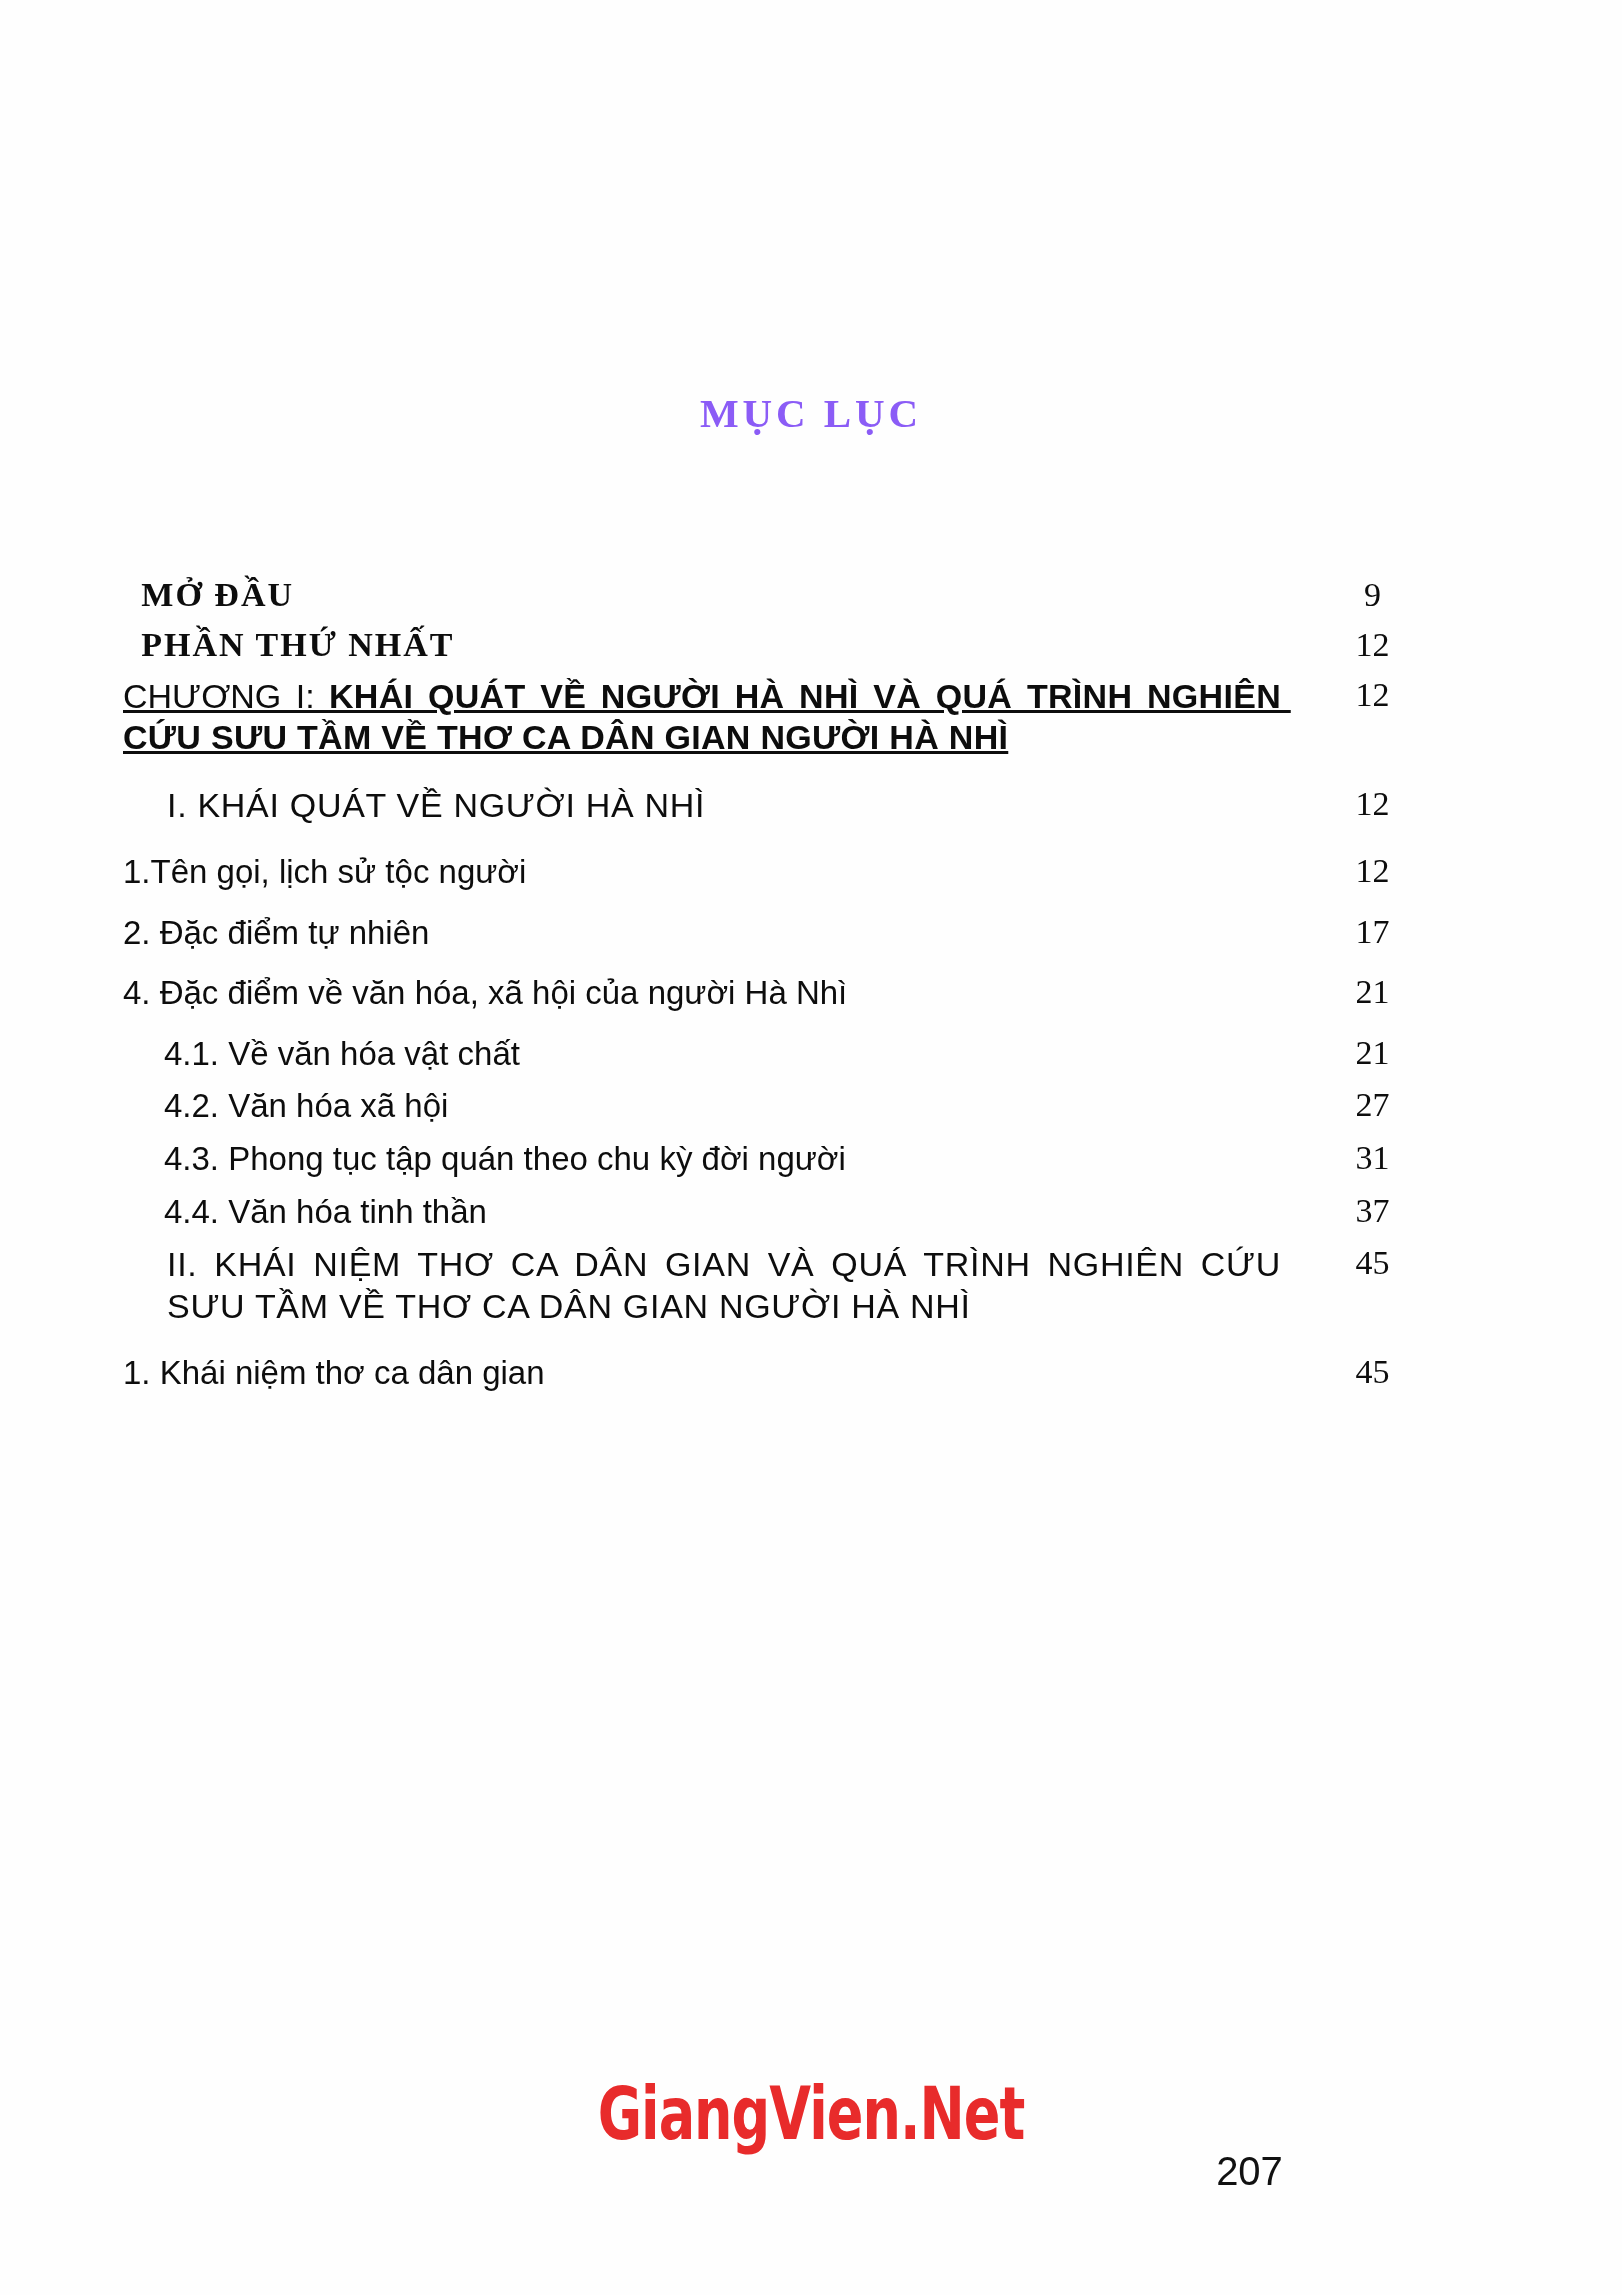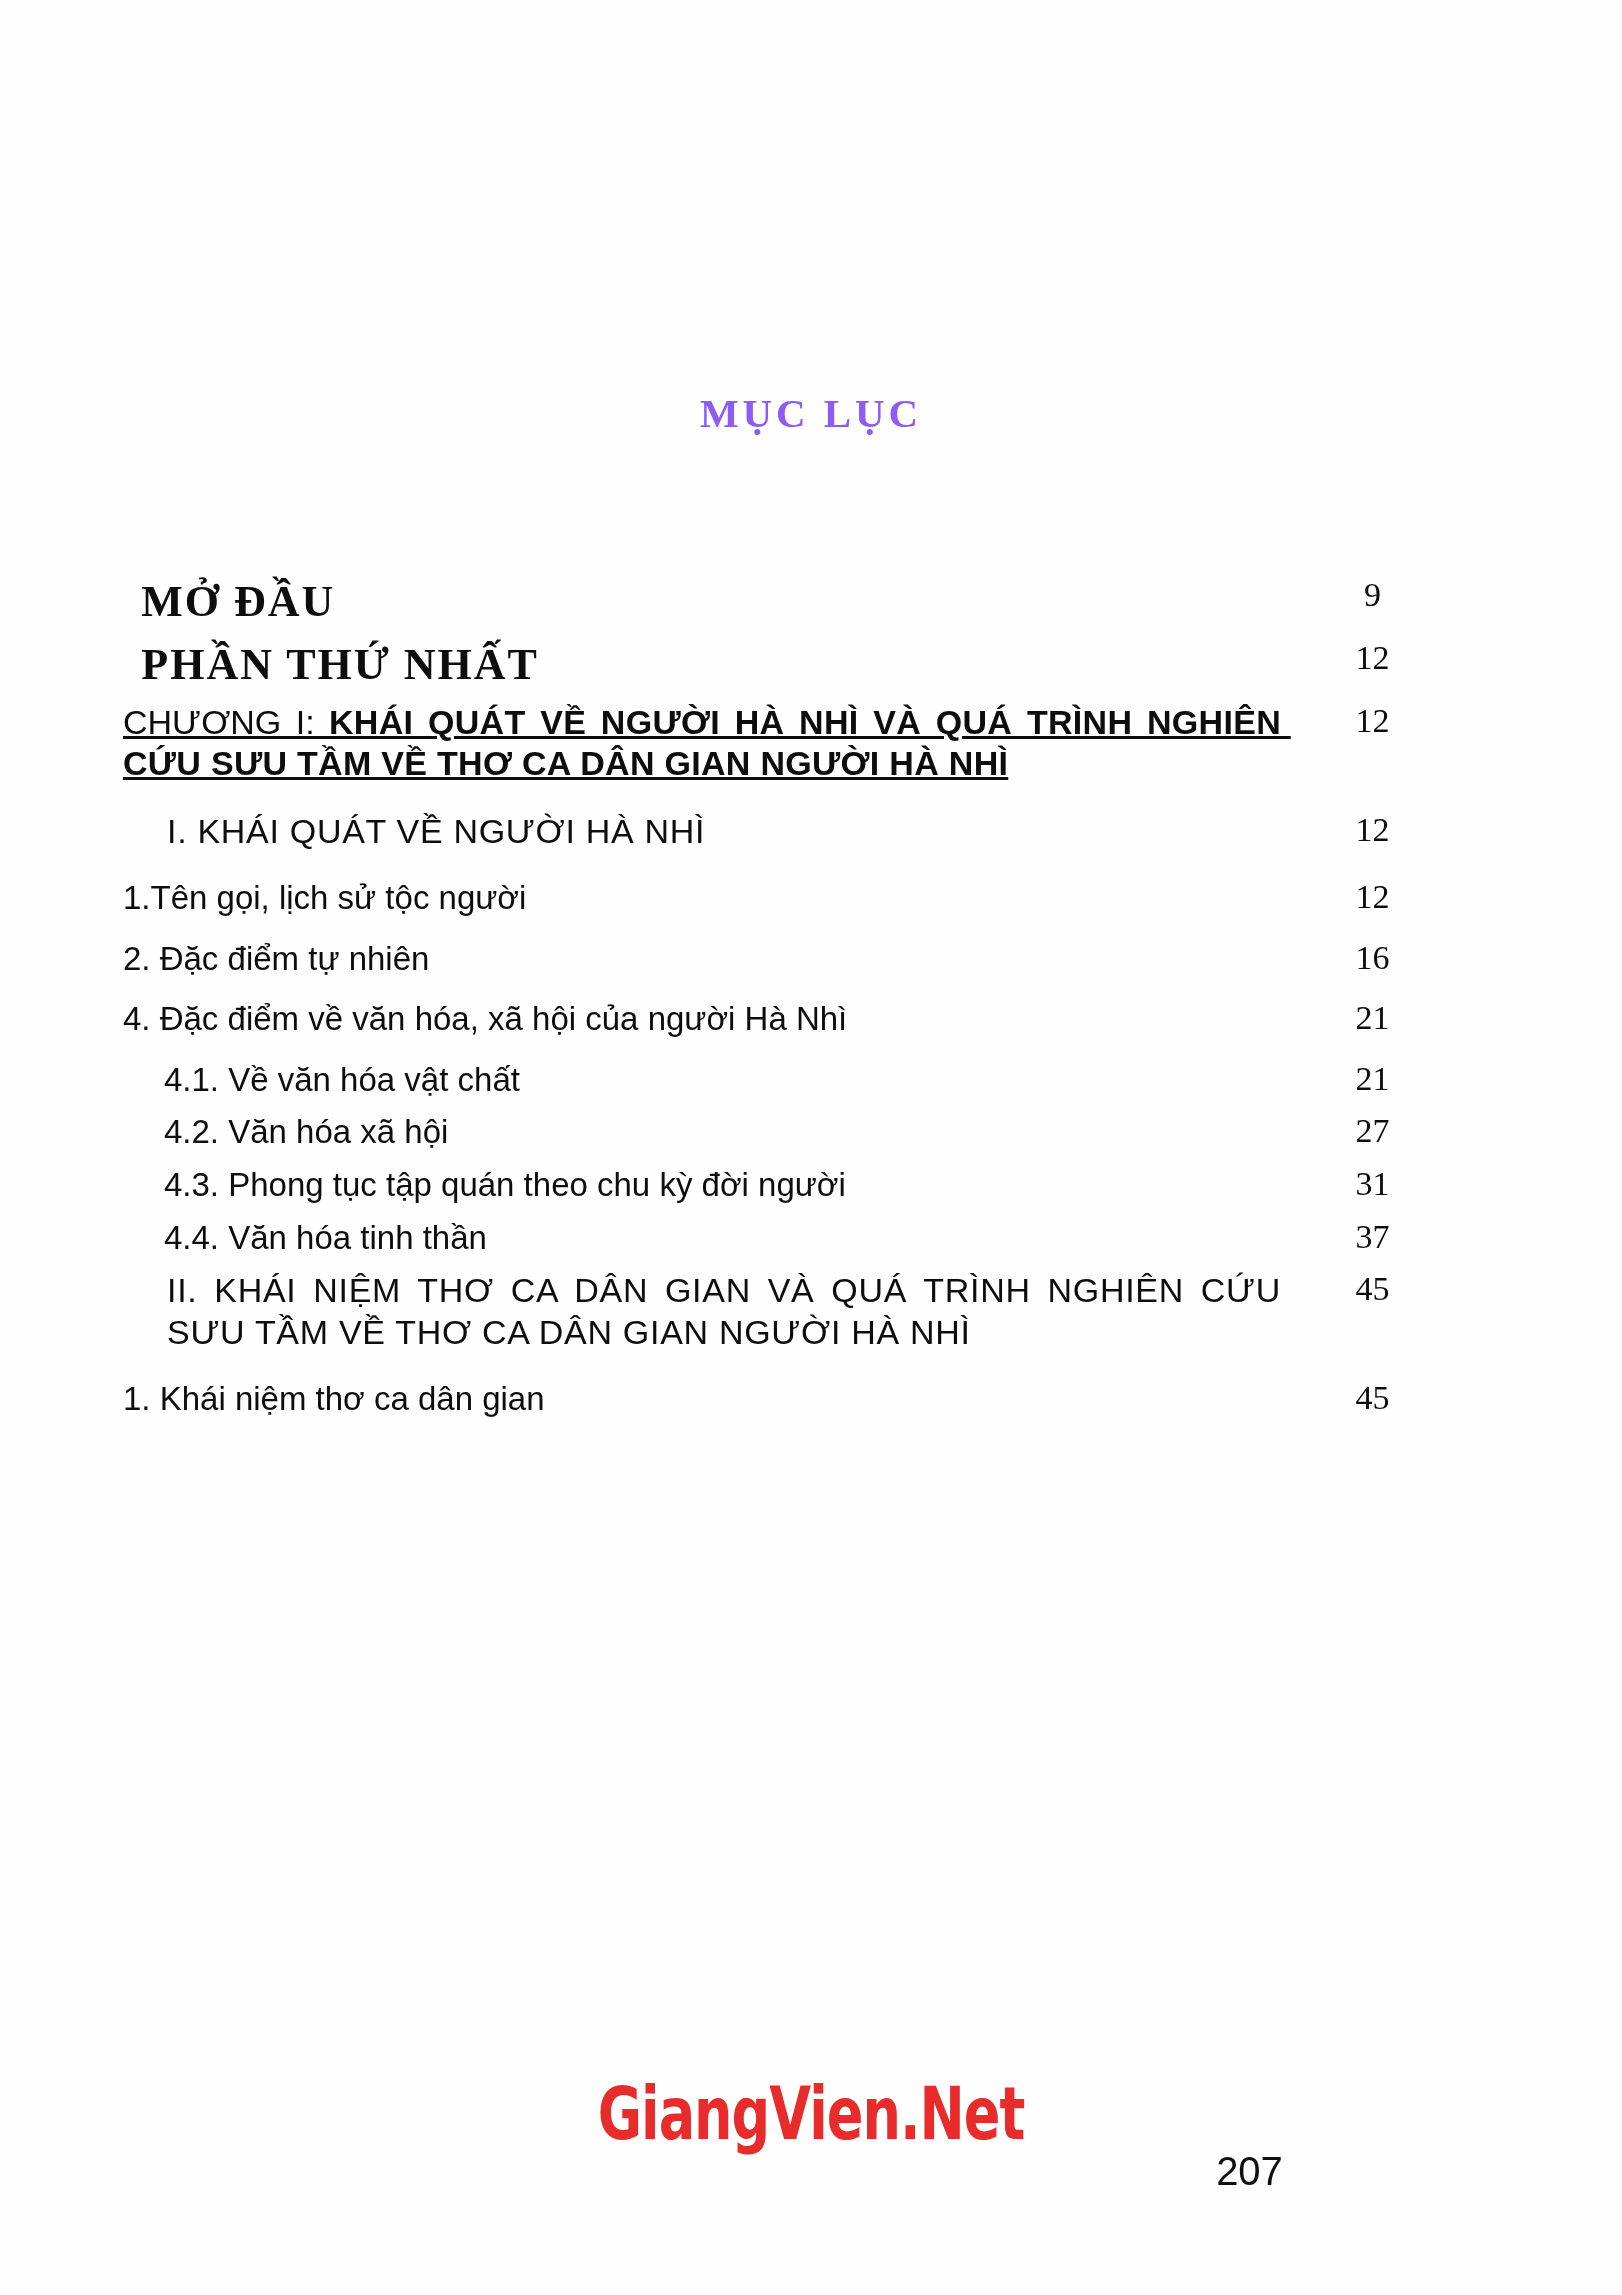--- a/index.html
+++ b/index.html
@@ -67,21 +67,21 @@
     font-weight: 400;
     color: #0d0d0d;
   }
 
   
 
   
   .lv-part .entry-text {
     font-family: "Liberation Serif", "DejaVu Serif", serif;
     font-weight: 700;
-    font-size: 44px;
+    font-size: 34px;
     letter-spacing: 2px;
     padding-left: 18.3px;
   }
   .lv-part .entry-page { font-weight: 400; }
 
   
   .lv-chapter .entry-text {
     font-family: "Liberation Sans", "DejaVu Sans", sans-serif;
     font-weight: 700;
     font-size: 34px;
@@ -181,21 +181,21 @@
       <div class="toc-entry lv-roman gap-lg">
         <span class="entry-text">I. KHÁI QUÁT VỀ NGƯỜI HÀ NHÌ</span>
         <span class="entry-page">12</span>
       </div>
       <div class="toc-entry lv-item gap-md">
         <span class="entry-text">1.Tên gọi, lịch sử tộc người</span>
         <span class="entry-page">12</span>
       </div>
       <div class="toc-entry lv-item gap-md">
         <span class="entry-text">2. Đặc điểm tự nhiên</span>
-        <span class="entry-page">16</span>
+        <span class="entry-page">17</span>
       </div>
       <div class="toc-entry lv-item gap-md">
         <span class="entry-text">4. Đặc điểm về văn hóa, xã hội của người Hà Nhì</span>
         <span class="entry-page">21</span>
       </div>
       <div class="toc-entry lv-sub">
         <span class="entry-text">4.1. Về văn hóa vật chất</span>
         <span class="entry-page">21</span>
       </div>
       <div class="toc-entry lv-sub">

